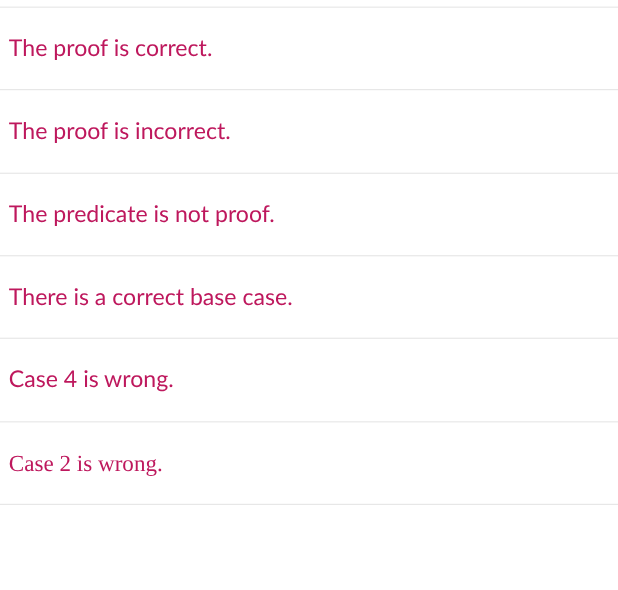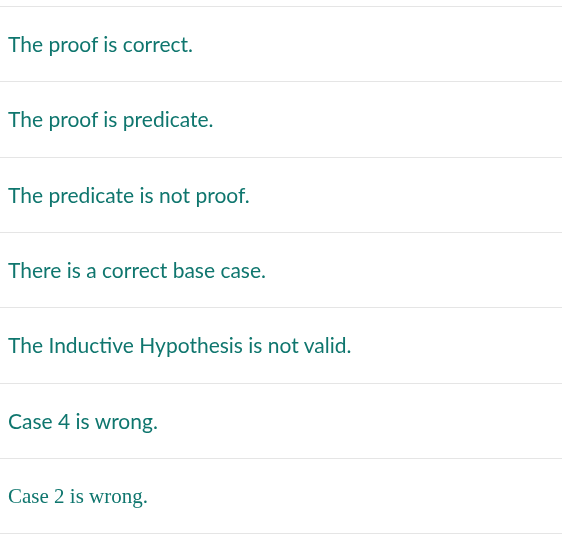--- a/index.html
+++ b/index.html
@@ -21,43 +21,40 @@
     .list-item {
       border-top: 1px solid #e5e5e5;
       padding: 23px 8px 23px 8px;
     }
     .list-item:last-child {
       border-bottom: 1px solid #e5e5e5;
       font-family: Liberation Serif, serif;
     }
     .item-text {
       font-size: 21px;
-      color: #0f766e;
+      color: #be185d;
       line-height: 1.35;
       font-weight: 400;
     }
   </style>
 </head>
 <body>
 
 <div class="list">
   <div class="list-item">
     <span class="item-text">The proof is correct.</span>
   </div>
   <div class="list-item">
-    <span class="item-text">The proof is predicate.</span>
+    <span class="item-text">The proof is incorrect.</span>
   </div>
   <div class="list-item">
     <span class="item-text">The predicate is not proof.</span>
   </div>
   <div class="list-item">
     <span class="item-text">There is a correct base case.</span>
-  </div>
-  <div class="list-item">
-    <span class="item-text">The Inductive Hypothesis is not valid.</span>
   </div>
   <div class="list-item">
     <span class="item-text">Case 4 is wrong.</span>
   </div>
   <div class="list-item">
     <span class="item-text">Case 2 is wrong.</span>
   </div>
 </div>
 
 </body></html>

